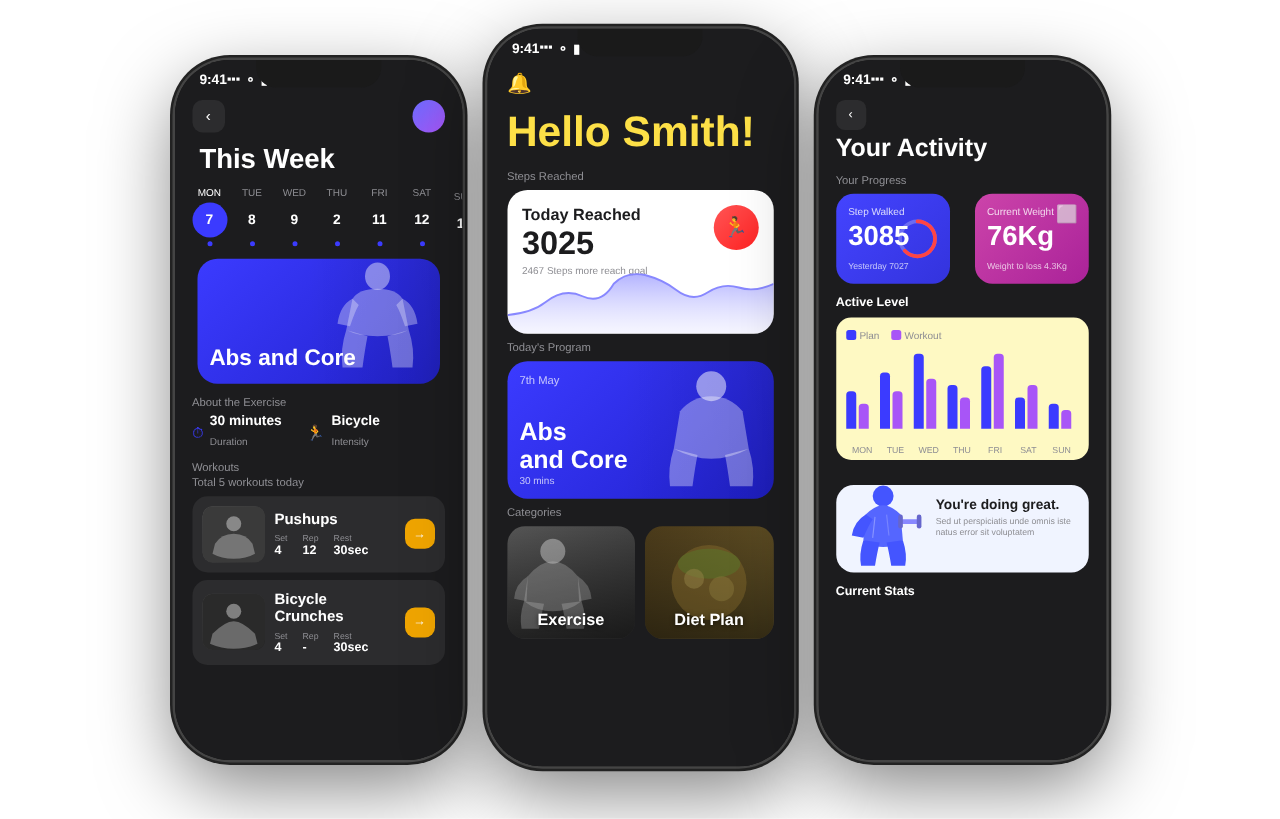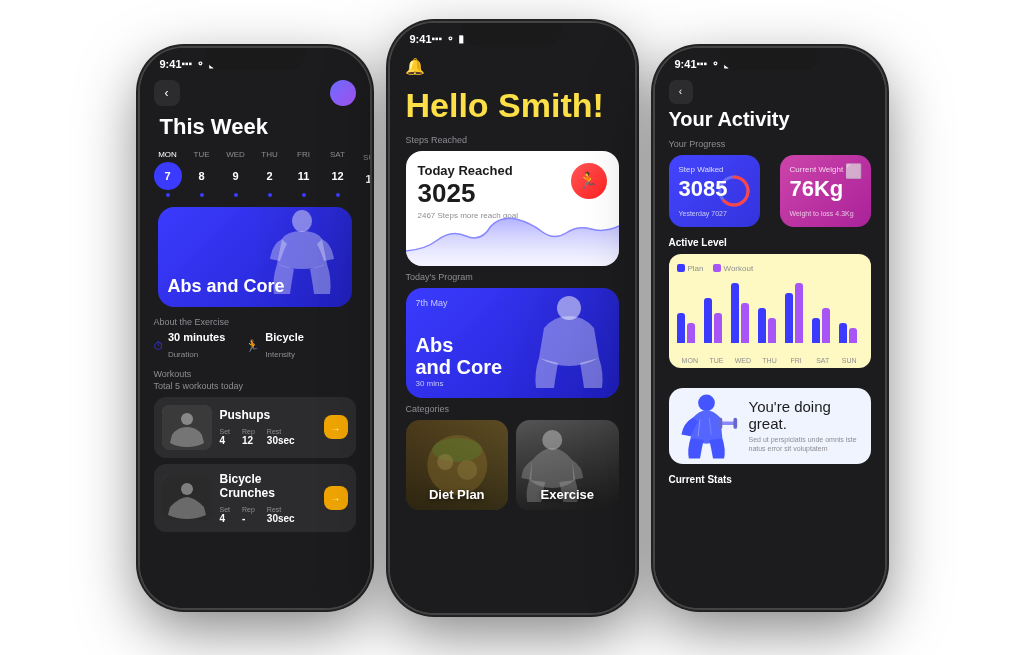--- a/index.html
+++ b/index.html
@@ -279,21 +279,21 @@
     .p3-chart-label { font-size: 7px; color: #8e8e93; text-align: center; flex: 1; }
 
     .p3-promo-card {
       margin: 0 14px 10px;
       background: #f0f4ff;
       border-radius: 14px;
       padding: 10px 10px 10px 80px;
       position: relative;
       min-height: 70px;
     }
-    .p3-promo-title { font-size: 15px; font-weight: 400; color: #1c1c1e; margin-bottom: 3px; }
+    .p3-promo-title { font-size: 11px; font-weight: 700; color: #1c1c1e; margin-bottom: 3px; }
     .p3-promo-text { font-size: 7px; color: #8e8e93; line-height: 1.4; }
     .p3-promo-figure {
       position: absolute; left: 5px; top: 0; bottom: 0; width: 70px;
       display: flex; align-items: flex-end;
     }
 
     .p3-stats-label { font-size: 10px; color: #fff; font-weight: 600; padding: 0 14px 4px; }
 
     
     .mountain-svg { width: 100%; height: 100%; }
@@ -527,42 +527,42 @@
                 <path d="M40 70 Q35 85 37 100 L55 100 Q57 85 59 75" fill="rgba(255,255,255,0.35)"></path>
                 <path d="M100 70 Q105 85 103 100 L85 100 Q83 85 81 75" fill="rgba(255,255,255,0.35)"></path>
               </svg>
             </div>
           </div>
         </div>
 
         <div class="p2-section">
           <div class="p2-section-label">Categories</div>
           <div class="p2-categories">
-            <div class="p2-cat-card p2-cat-2">
-              <div class="p2-cat-overlay"></div>
-              <svg style="position:absolute;inset:0;width:100%;height:100%;opacity:0.6" viewBox="0 0 100 90">
-                <circle cx="50" cy="45" r="30" fill="rgba(150,120,50,0.6)"></circle>
-                <ellipse cx="50" cy="30" rx="25" ry="12" fill="rgba(100,150,50,0.6)"></ellipse>
-                <circle cx="38" cy="42" r="8" fill="rgba(200,180,100,0.5)"></circle>
-                <circle cx="60" cy="50" r="10" fill="rgba(180,160,80,0.5)"></circle>
-              </svg>
-              <span class="p2-cat-label">Diet Plan</span>
-            </div>
             <div class="p2-cat-card p2-cat-1">
               <div class="p2-cat-overlay"></div>
               <svg style="position:absolute;inset:0;width:100%;height:100%;opacity:0.7" viewBox="0 0 100 90">
                 <ellipse cx="35" cy="20" rx="10" ry="10" fill="rgba(255,255,255,0.5)"></ellipse>
                 <path d="M15 40 Q25 28 35 28 Q45 28 55 40 L58 60 Q48 68 35 68 Q22 68 12 60 Z" fill="rgba(255,255,255,0.3)"></path>
                 <path d="M12 60 Q8 72 10 82 L24 82 Q26 70 28 62" fill="rgba(255,255,255,0.3)"></path>
                 <path d="M58 60 Q62 72 60 82 L46 82 Q44 70 42 62" fill="rgba(255,255,255,0.3)"></path>
                 <path d="M15 40 Q5 46 4 58 L14 60" fill="rgba(255,255,255,0.3)"></path>
                 <path d="M55 40 Q65 46 66 58 L56 60" fill="rgba(255,255,255,0.3)"></path>
               </svg>
               <span class="p2-cat-label">Exercise</span>
             </div>
+            <div class="p2-cat-card p2-cat-2">
+              <div class="p2-cat-overlay"></div>
+              <svg style="position:absolute;inset:0;width:100%;height:100%;opacity:0.6" viewBox="0 0 100 90">
+                <circle cx="50" cy="45" r="30" fill="rgba(150,120,50,0.6)"></circle>
+                <ellipse cx="50" cy="30" rx="25" ry="12" fill="rgba(100,150,50,0.6)"></ellipse>
+                <circle cx="38" cy="42" r="8" fill="rgba(200,180,100,0.5)"></circle>
+                <circle cx="60" cy="50" r="10" fill="rgba(180,160,80,0.5)"></circle>
+              </svg>
+              <span class="p2-cat-label">Diet Plan</span>
+            </div>
           </div>
         </div>
 
       </div>
     </div>
   </div>
 
   <div class="phone phone3">
     <div class="phone-inner">
       <div class="notch"></div>

